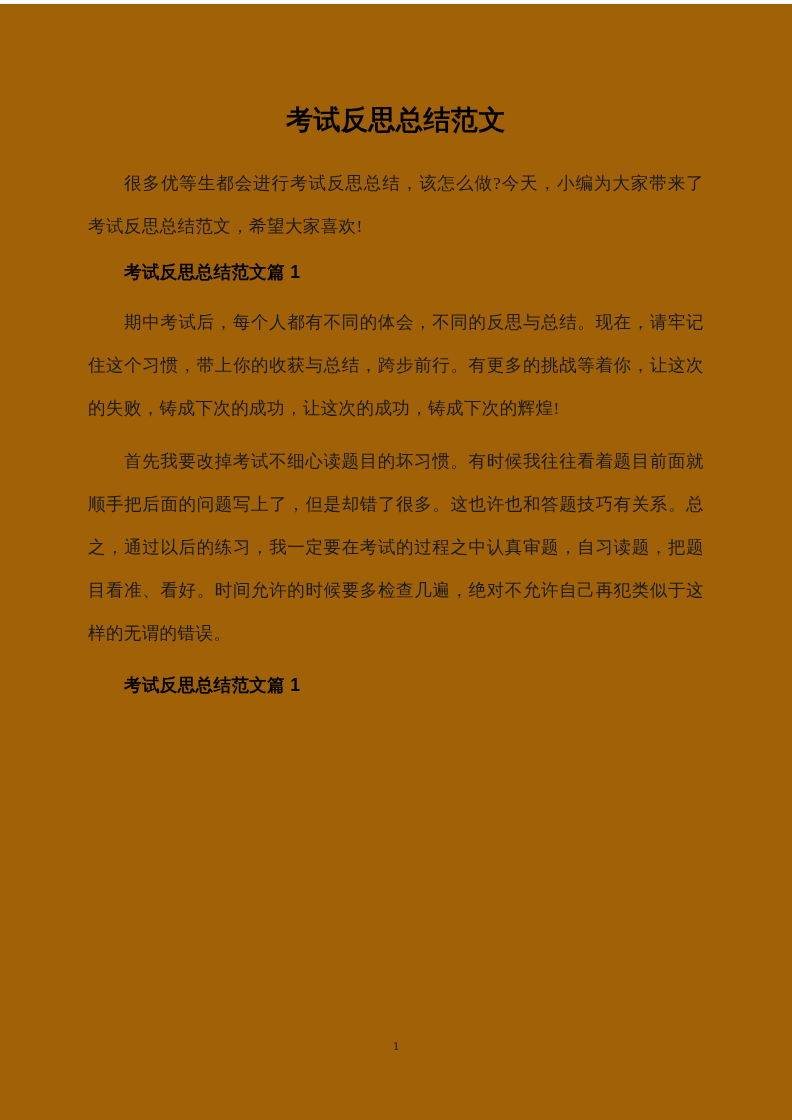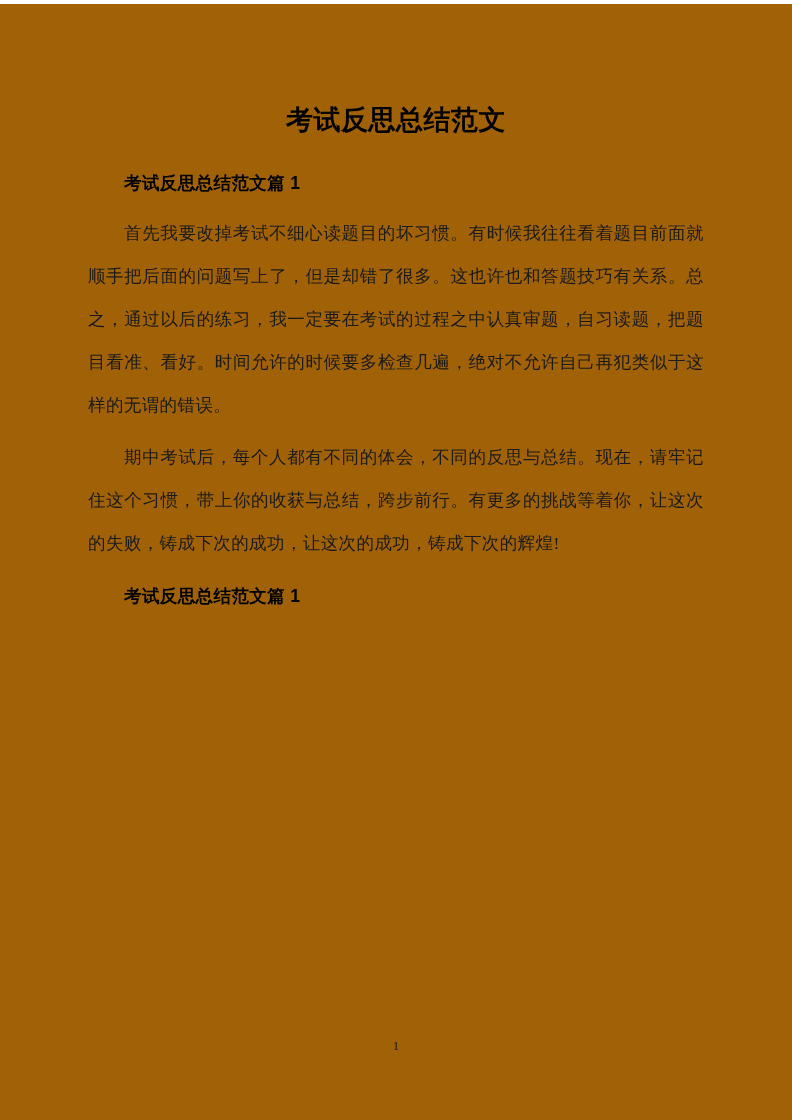--- a/index.html
+++ b/index.html
@@ -65,26 +65,27 @@
     color: #1a1a1a;
   }
 </style>
 </head>
 <body>
 
 <div class="page">
 
   <h1 class="doc-title">考试反思总结范文</h1>
 
+  <p class="para mb3">很多优等生都会进行考试反思总结，该怎么做?今天，小编为大家带来了考试反思总结范文，希望大家喜欢!</p>
 
   <h2 class="heading mb7">考试反思总结范文篇 1</h2>
 
 
+  <p class="para mb10">期中考试后，每个人都有不同的体会，不同的反思与总结。现在，请牢记住这个习惯，带上你的收获与总结，跨步前行。有更多的挑战等着你，让这次的失败，铸成下次的成功，让这次的成功，铸成下次的辉煌!</p>
+
   <p class="para mb9">首先我要改掉考试不细心读题目的坏习惯。有时候我往往看着题目前面就顺手把后面的问题写上了，但是却错了很多。这也许也和答题技巧有关系。总之，通过以后的练习，我一定要在考试的过程之中认真审题，自习读题，把题目看准、看好。时间允许的时候要多检查几遍，绝对不允许自己再犯类似于这样的无谓的错误。</p>
-
-  <p class="para mb10">期中考试后，每个人都有不同的体会，不同的反思与总结。现在，请牢记住这个习惯，带上你的收获与总结，跨步前行。有更多的挑战等着你，让这次的失败，铸成下次的成功，让这次的成功，铸成下次的辉煌!</p>
 
   <h2 class="heading mb8">考试反思总结范文篇 1</h2>
 
 
   <div class="page-number">1</div>
 
 </div>
 
 </body></html>

